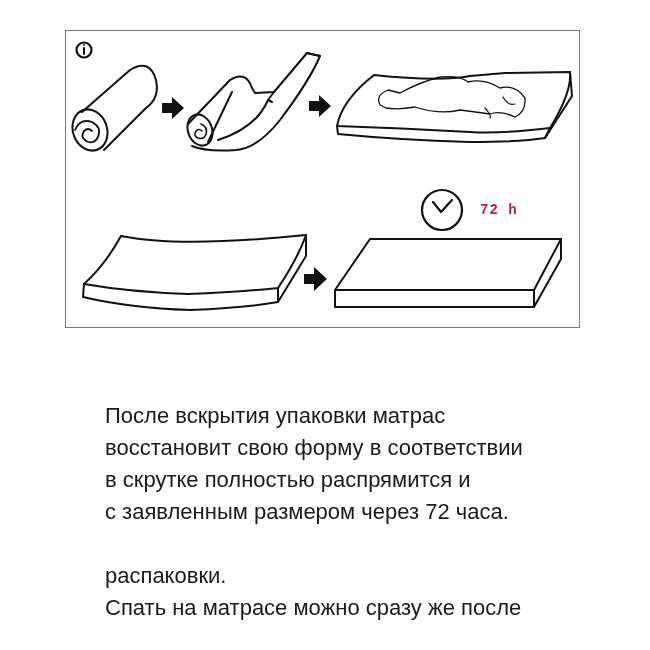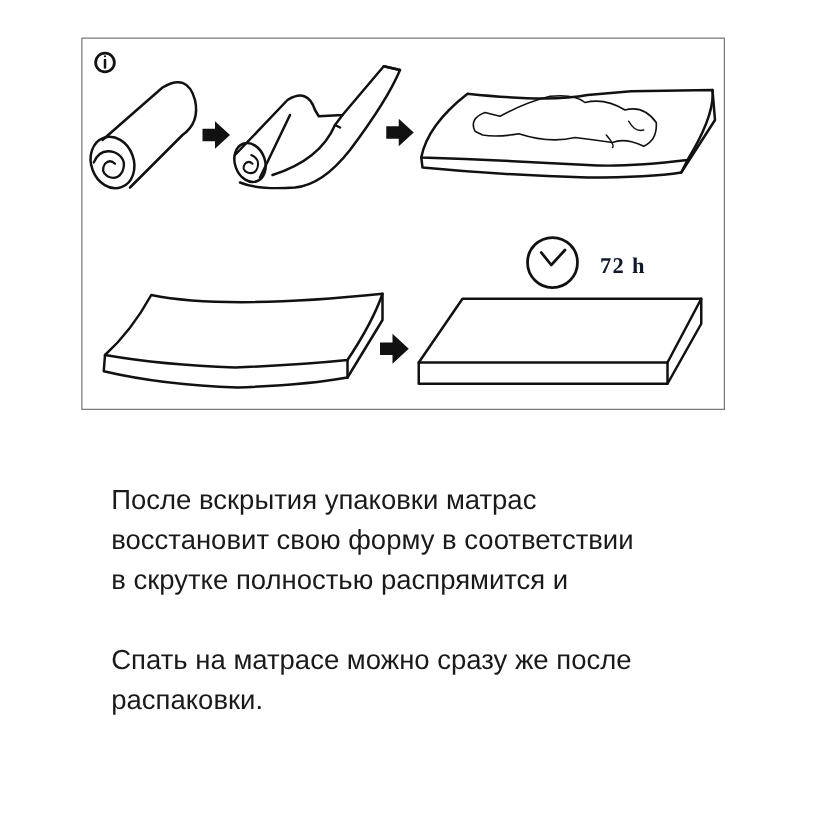--- a/index.html
+++ b/index.html
@@ -4,28 +4,28 @@
   <style>
     html, body { margin: 0; padding: 0; background: #ffffff; }
     body { width: 650px; height: 650px; position: relative; overflow: hidden; font-family: "Liberation Sans", sans-serif; }
     .frame {
       position: absolute; left: 65px; top: 30px; width: 515px; height: 298px;
       border: 1.5px solid #7a7a7a; box-sizing: border-box; background: #fff;
     }
     svg.illus { position: absolute; left: 0; top: 0; }
     .hours {
       position: absolute; left: 480px; top: 202px;
-      font-family: Liberation Serif, serif; font-weight: bold; font-size: 18px; color: #0f172a;
+      font-family: Liberation Mono, monospace; font-weight: bold; font-size: 14px; color: #be185d;
       letter-spacing: 1px;
     }
     .text {
       position: absolute; left: 89px; top: 384px; width: 480px;
       font-family: "Liberation Sans", sans-serif; font-size: 22px; line-height: 32px; color: #1a1a1a;
     }
-    .text p { margin: 0; }
+    .text p { margin: 16px; }
     .text p + p { margin-top: 32px; }
     .text span { display: block; white-space: nowrap; }
   </style>
 </head>
 <body>
 
 <div class="frame"></div>
 
 <svg class="illus" width="650" height="650" viewBox="0 0 650 650" fill="none" stroke="#111" stroke-width="2" stroke-linejoin="round" stroke-linecap="round">
 
@@ -84,18 +84,19 @@
   </g>
 </svg>
 
 <div class="hours">72 h</div>
 
 <div class="text">
   <p>
     <span>После вскрытия упаковки матрас</span>
     <span>восстановит свою форму в соответствии</span>
     <span>в скрутке полностью распрямится и</span>
+    <span>с заявленным размером через 72 часа.</span>
   </p>
   <p>
+    <span>распаковки.</span>
     <span>Спать на матрасе можно сразу же после</span>
-    <span>распаковки.</span>
   </p>
 </div>
 
 </body></html>

